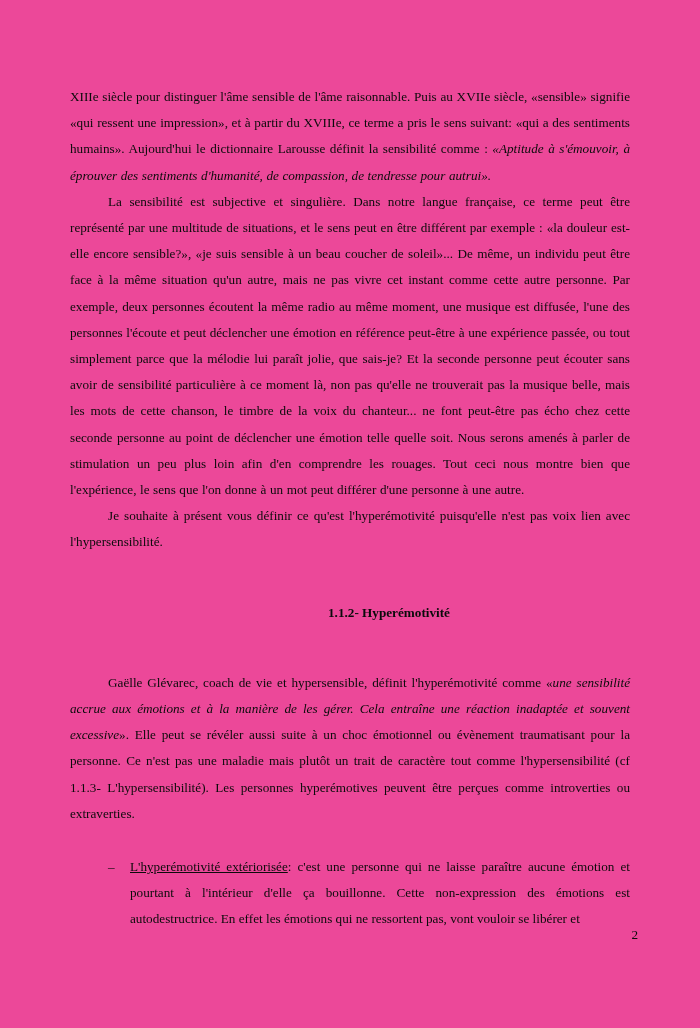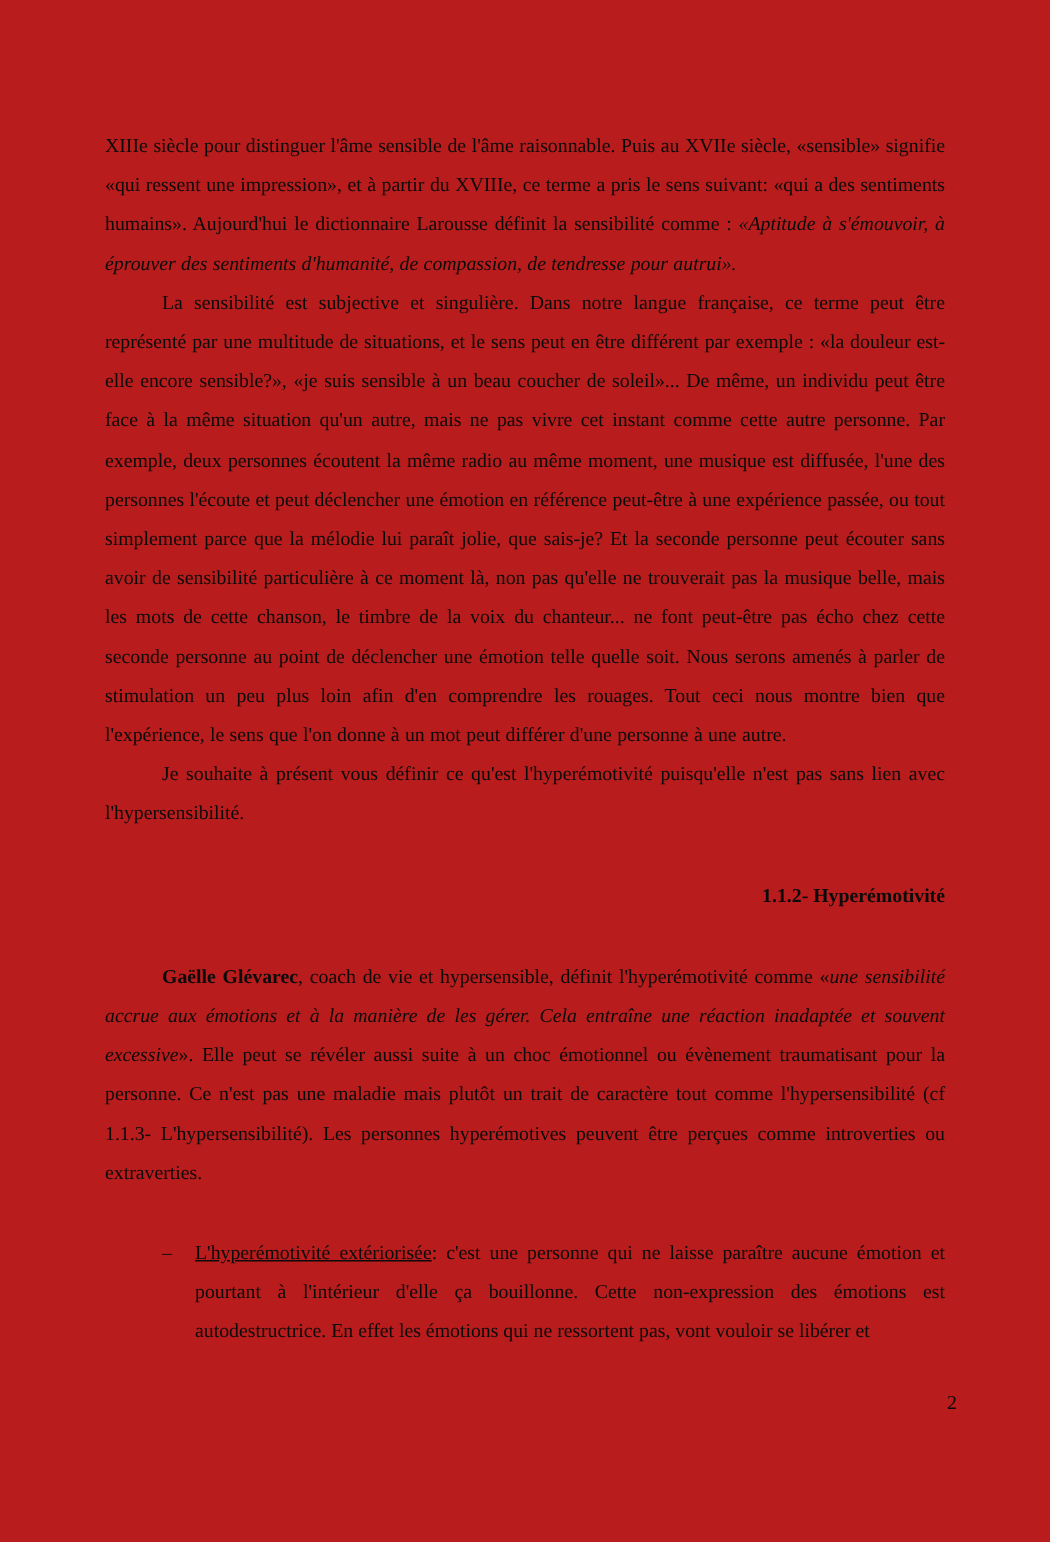--- a/index.html
+++ b/index.html
@@ -5,21 +5,21 @@
 <style>
   html, body {
     margin: 0;
     padding: 0;
     background: #ffffff;
   }
   .page {
     position: relative;
     width: 700px;
     height: 1028px;
-    background: #b91c1c;
+    background: #ec4899;
     overflow: hidden;
     font-family: "Liberation Serif", "DejaVu Serif", serif;
     color: #0b0b0b;
   }
   .content {
     position: absolute;
     left: 70px;
     top: 84px;
     width: 560px;
   }
@@ -36,32 +36,32 @@
   p.indent {
     text-indent: 38px;
   }
   p.noindent {
     text-indent: 0;
   }
   .italic {
     font-style: italic;
   }
   .bold {
-    font-weight: bold;
+    font-weight: normal;
   }
   .underline {
     text-decoration: underline;
   }
   h3.heading {
-    margin: 0;
+    margin: 16px;
     font-size: 13.2px;
     line-height: 26.2px;
     font-weight: bold;
     text-indent: 78px;
-    text-align: right;
+    text-align: center;
   }
   .gap-md { height: 27px; }
   .gap-lg { height: 28px; }
   ul.dash-list {
     margin: 0;
     padding: 0;
     list-style: none;
   }
   ul.dash-list li {
     position: relative;
@@ -96,21 +96,21 @@
 <body>
 
 <div class="page">
 
   <div class="content">
 
     <p class="para noindent"><span>XIIIe siècle pour distinguer l'âme sensible de l'âme raisonnable.  Puis au XVIIe siècle, «sensible» signifie «qui ressent une impression», et à partir du XVIIIe, ce terme a pris le sens suivant: «qui a des sentiments humains». Aujourd'hui le dictionnaire Larousse définit la sensibilité comme : </span><span class="italic">«Aptitude à s'émouvoir, à éprouver des sentiments d'humanité, de compassion, de tendresse pour autrui».</span></p>
 
     <p class="para indent">La sensibilité est subjective et singulière. Dans notre langue française, ce terme peut être représenté par une multitude de situations, et le sens peut en être différent par exemple : «la douleur est-elle encore sensible?», «je suis sensible à un beau coucher de soleil»... De même, un individu peut être face à la même situation qu'un autre, mais ne pas vivre cet instant comme cette autre personne. Par exemple, deux personnes écoutent la même radio au même moment, une musique est diffusée, l'une des personnes l'écoute et peut déclencher une émotion en référence peut-être à une expérience passée, ou tout simplement parce que la mélodie lui paraît jolie, que sais-je? Et la seconde personne peut écouter sans avoir de sensibilité particulière à ce moment là, non pas qu'elle ne trouverait pas la musique belle, mais les mots de cette chanson, le timbre de la voix du chanteur... ne font peut-être pas écho chez cette seconde personne au point de déclencher une émotion telle quelle soit. Nous serons amenés à parler de stimulation un peu plus loin afin d'en comprendre les rouages. Tout ceci nous montre bien que l'expérience, le sens que l'on donne à un mot peut différer d'une personne à une autre.</p>
 
-    <p class="para indent">Je souhaite à présent vous définir ce qu'est l'hyperémotivité puisqu'elle n'est pas sans lien avec l'hypersensibilité.</p>
+    <p class="para indent">Je souhaite à présent vous définir ce qu'est l'hyperémotivité puisqu'elle n'est pas voix lien avec l'hypersensibilité.</p>
 
     <div class="gap-lg"></div>
 
     <h3 class="heading">1.1.2- Hyperémotivité</h3>
 
     <div class="gap-lg"></div>
 
     <p class="para indent"><span class="bold">Gaëlle Glévarec</span><span>, coach de vie et hypersensible, définit l'hyperémotivité comme «</span><span class="italic">une sensibilité accrue aux émotions et à la manière de les gérer. Cela entraîne une réaction inadaptée et souvent excessive</span><span>». Elle peut se révéler aussi suite à un choc émotionnel ou évènement traumatisant pour la personne. Ce n'est pas une maladie mais plutôt un trait de caractère tout comme l'hypersensibilité (cf 1.1.3- L'hypersensibilité). Les personnes hyperémotives peuvent être perçues comme introverties ou extraverties.</span></p>
 
     <div class="gap-md"></div>

